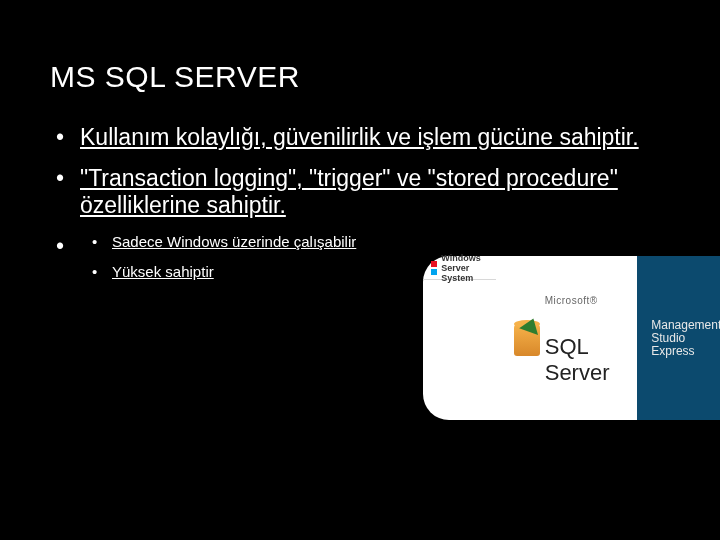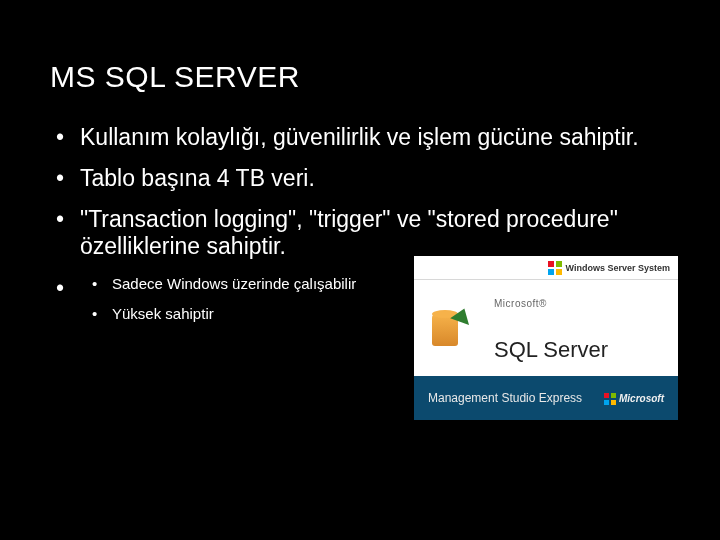--- a/index.html
+++ b/index.html
@@ -27,20 +27,21 @@
     list-style: none;
     padding-left: 6px;
   }
   ul.bullets > li {
     position: relative;
     padding-left: 24px;
     font-size: 23px;
     line-height: 1.18;
     margin-bottom: 14px;
     color: #fff;
+    text-decoration: underline;
   }
   ul.bullets > li::before {
     content: "•";
     position: absolute;
     left: 0;
     top: 0;
     color: #fff;
     font-size: 23px;
   }
   ul.sub {
@@ -59,28 +60,28 @@
   ul.sub > li::before {
     content: "•";
     position: absolute;
     left: 0;
     top: 0;
     font-size: 15px;
     color: #fff;
   }
   .product-box {
     position: absolute;
-    right: 42px;
+    right: 33px;
     top: 256px;
     width: 264px;
     height: 164px;
     background: #fff;
     box-shadow: 0 0 6px rgba(0,0,0,0.5);
     display: flex;
-    flex-direction: column;
+    border-radius: 26px;
   }
   .pb-top {
     height: 24px;
     border-bottom: 1px solid #d8d8d8;
     display: flex;
     align-items: center;
     justify-content: flex-end;
     padding: 0 8px;
     gap: 4px;
   }
@@ -95,21 +96,21 @@
   }
   .pb-top .wss {
     font-size: 9px;
     color: #333;
     font-weight: 600;
   }
   .pb-mid {
     flex: 1;
     display: flex;
     align-items: center;
-    gap: 22px;
+    gap: 4px;
     padding: 8px 14px 4px 14px;
   }
   .pb-mid .sql-icon {
     width: 44px; height: 44px;
     position: relative;
   }
   .pb-mid .sql-icon .db {
     position: absolute;
     left: 4px; top: 6px;
     width: 26px; height: 32px;
@@ -159,21 +160,20 @@
   }
 </style>
 </head>
 <body>
 
 <div class="slide">
   <h1 class="title">MS SQL SERVER</h1>
 
   <ul class="bullets">
     <li>Kullanım kolaylığı, güvenilirlik ve işlem gücüne sahiptir.</li>
-    <li>Tablo başına 4 TB veri.</li>
     <li>"Transaction logging", "trigger" ve "stored procedure" özelliklerine sahiptir.</li>
     <li>
       <ul class="sub">
         <li>Sadece Windows üzerinde çalışabilir</li>
         <li>Yüksek sahiptir</li>
       </ul>
     </li>
   </ul>
 
   <div class="product-box">

